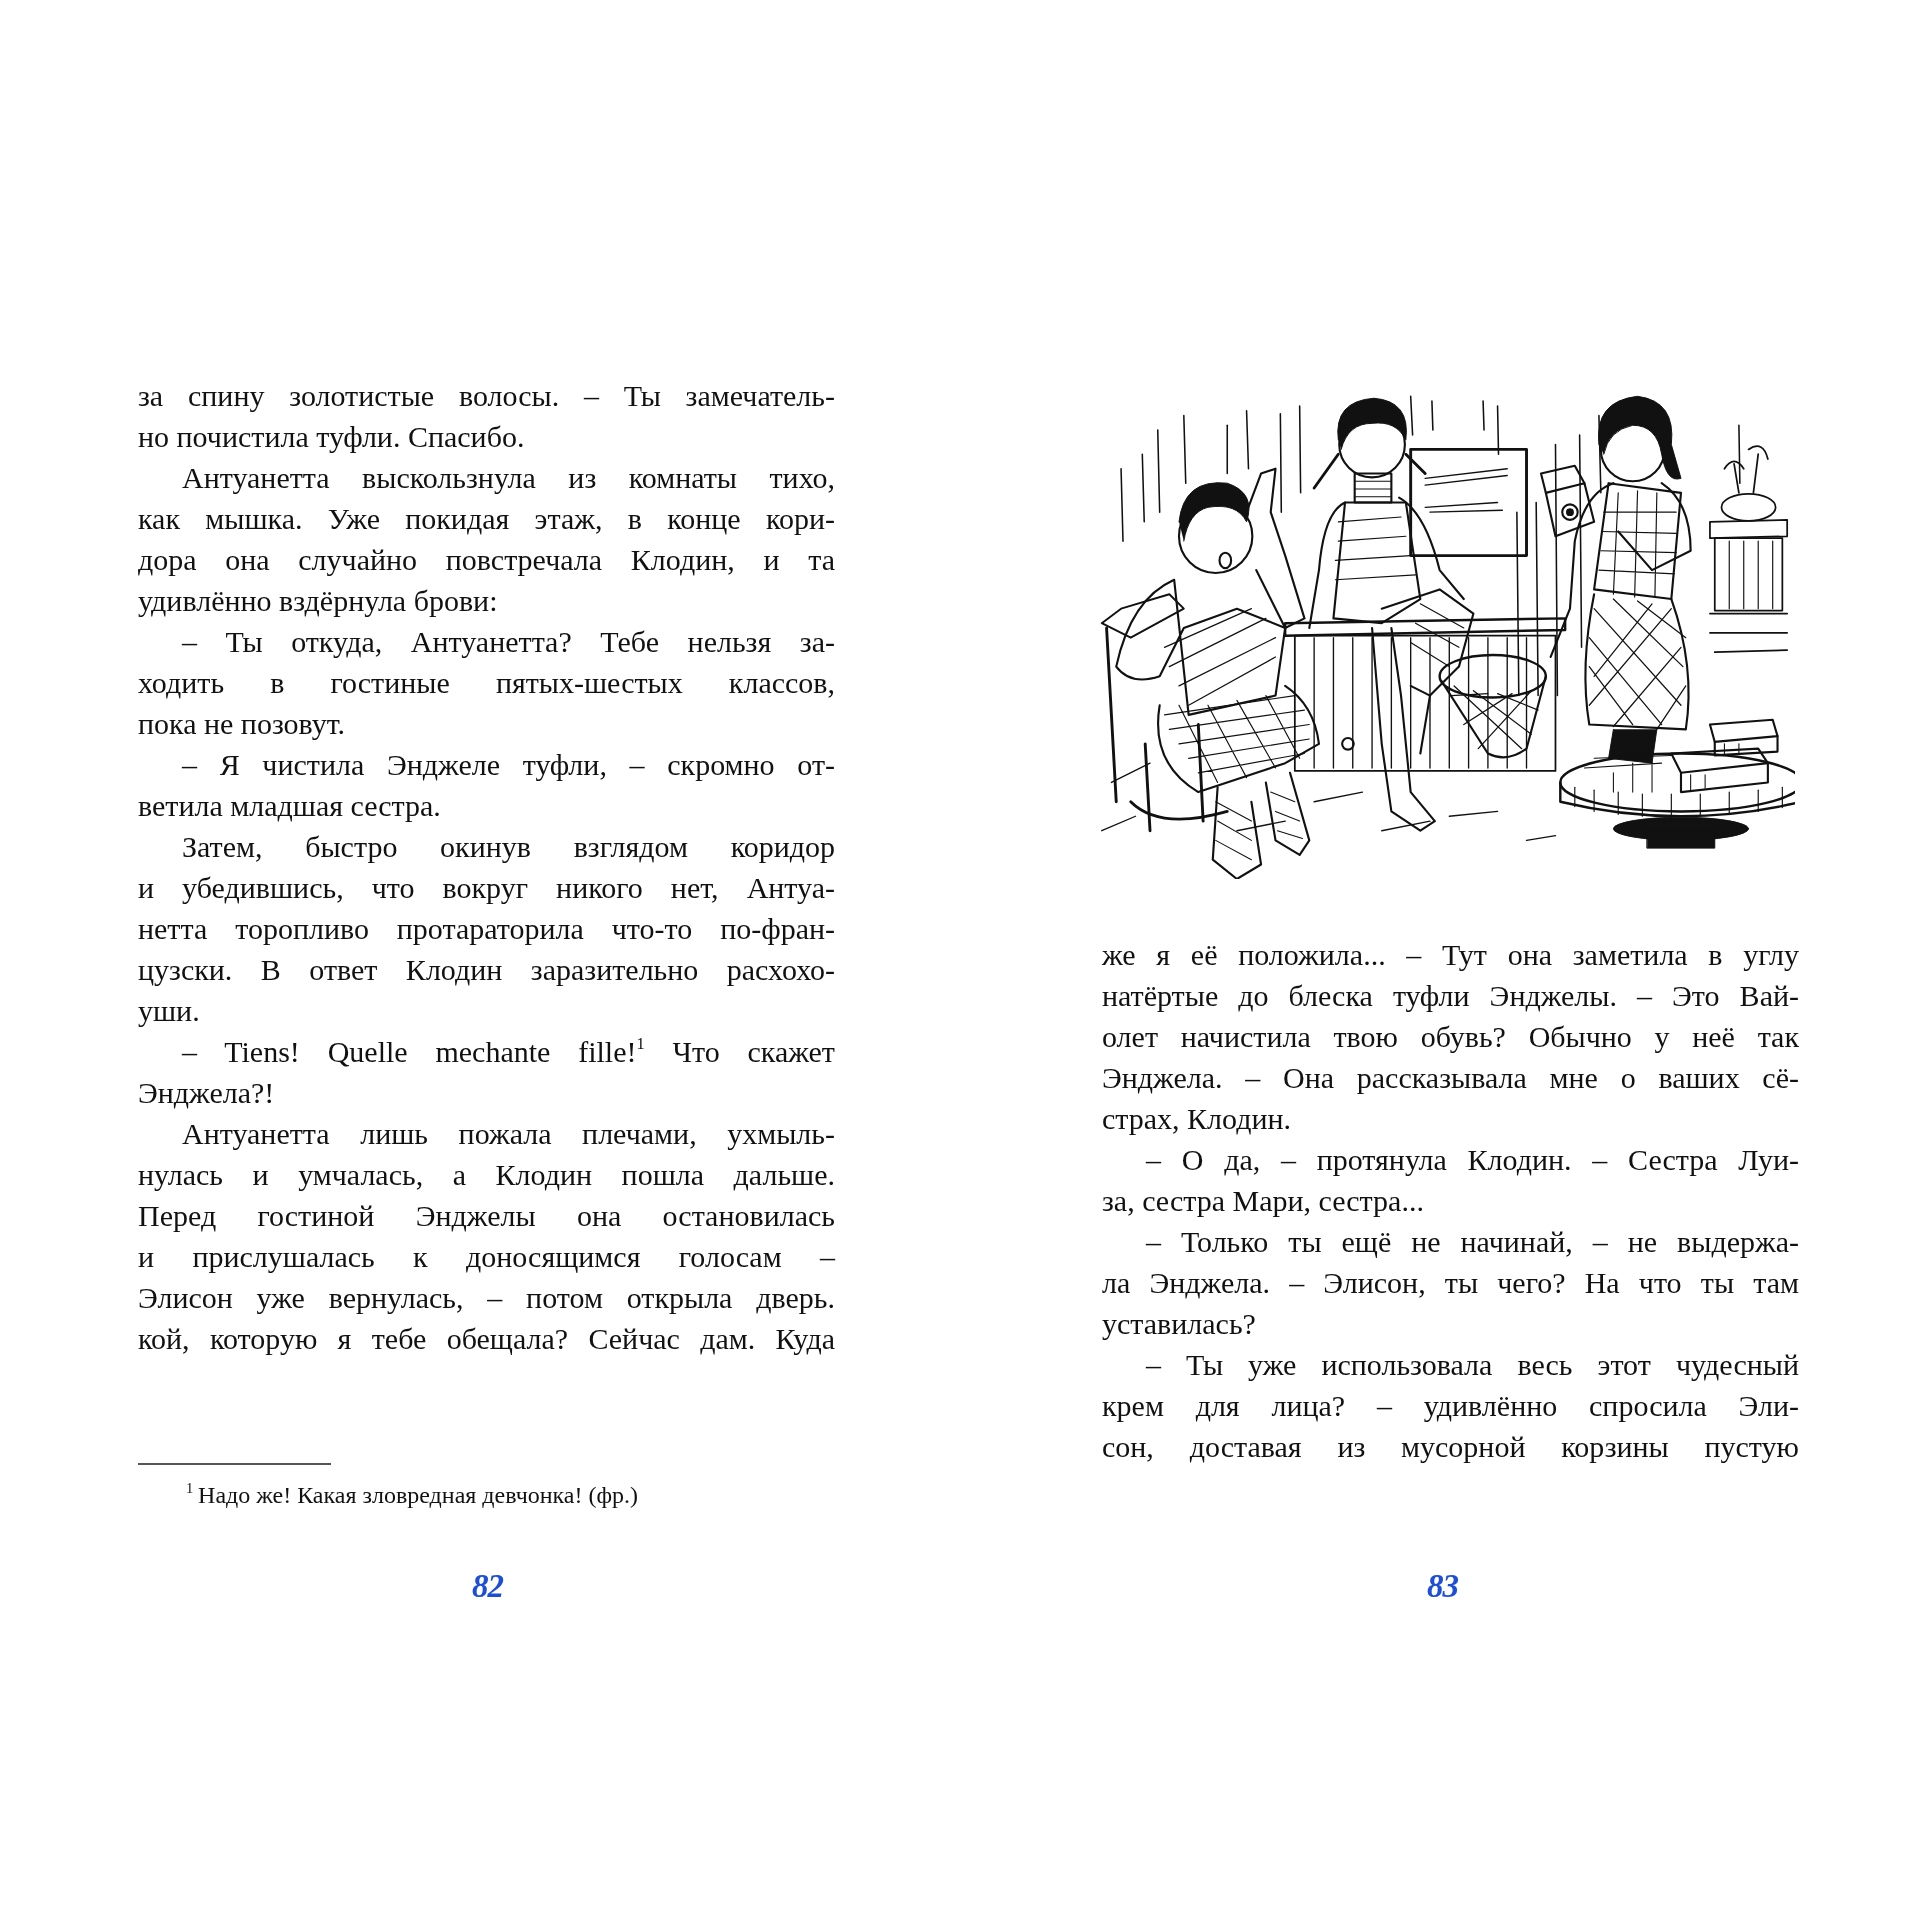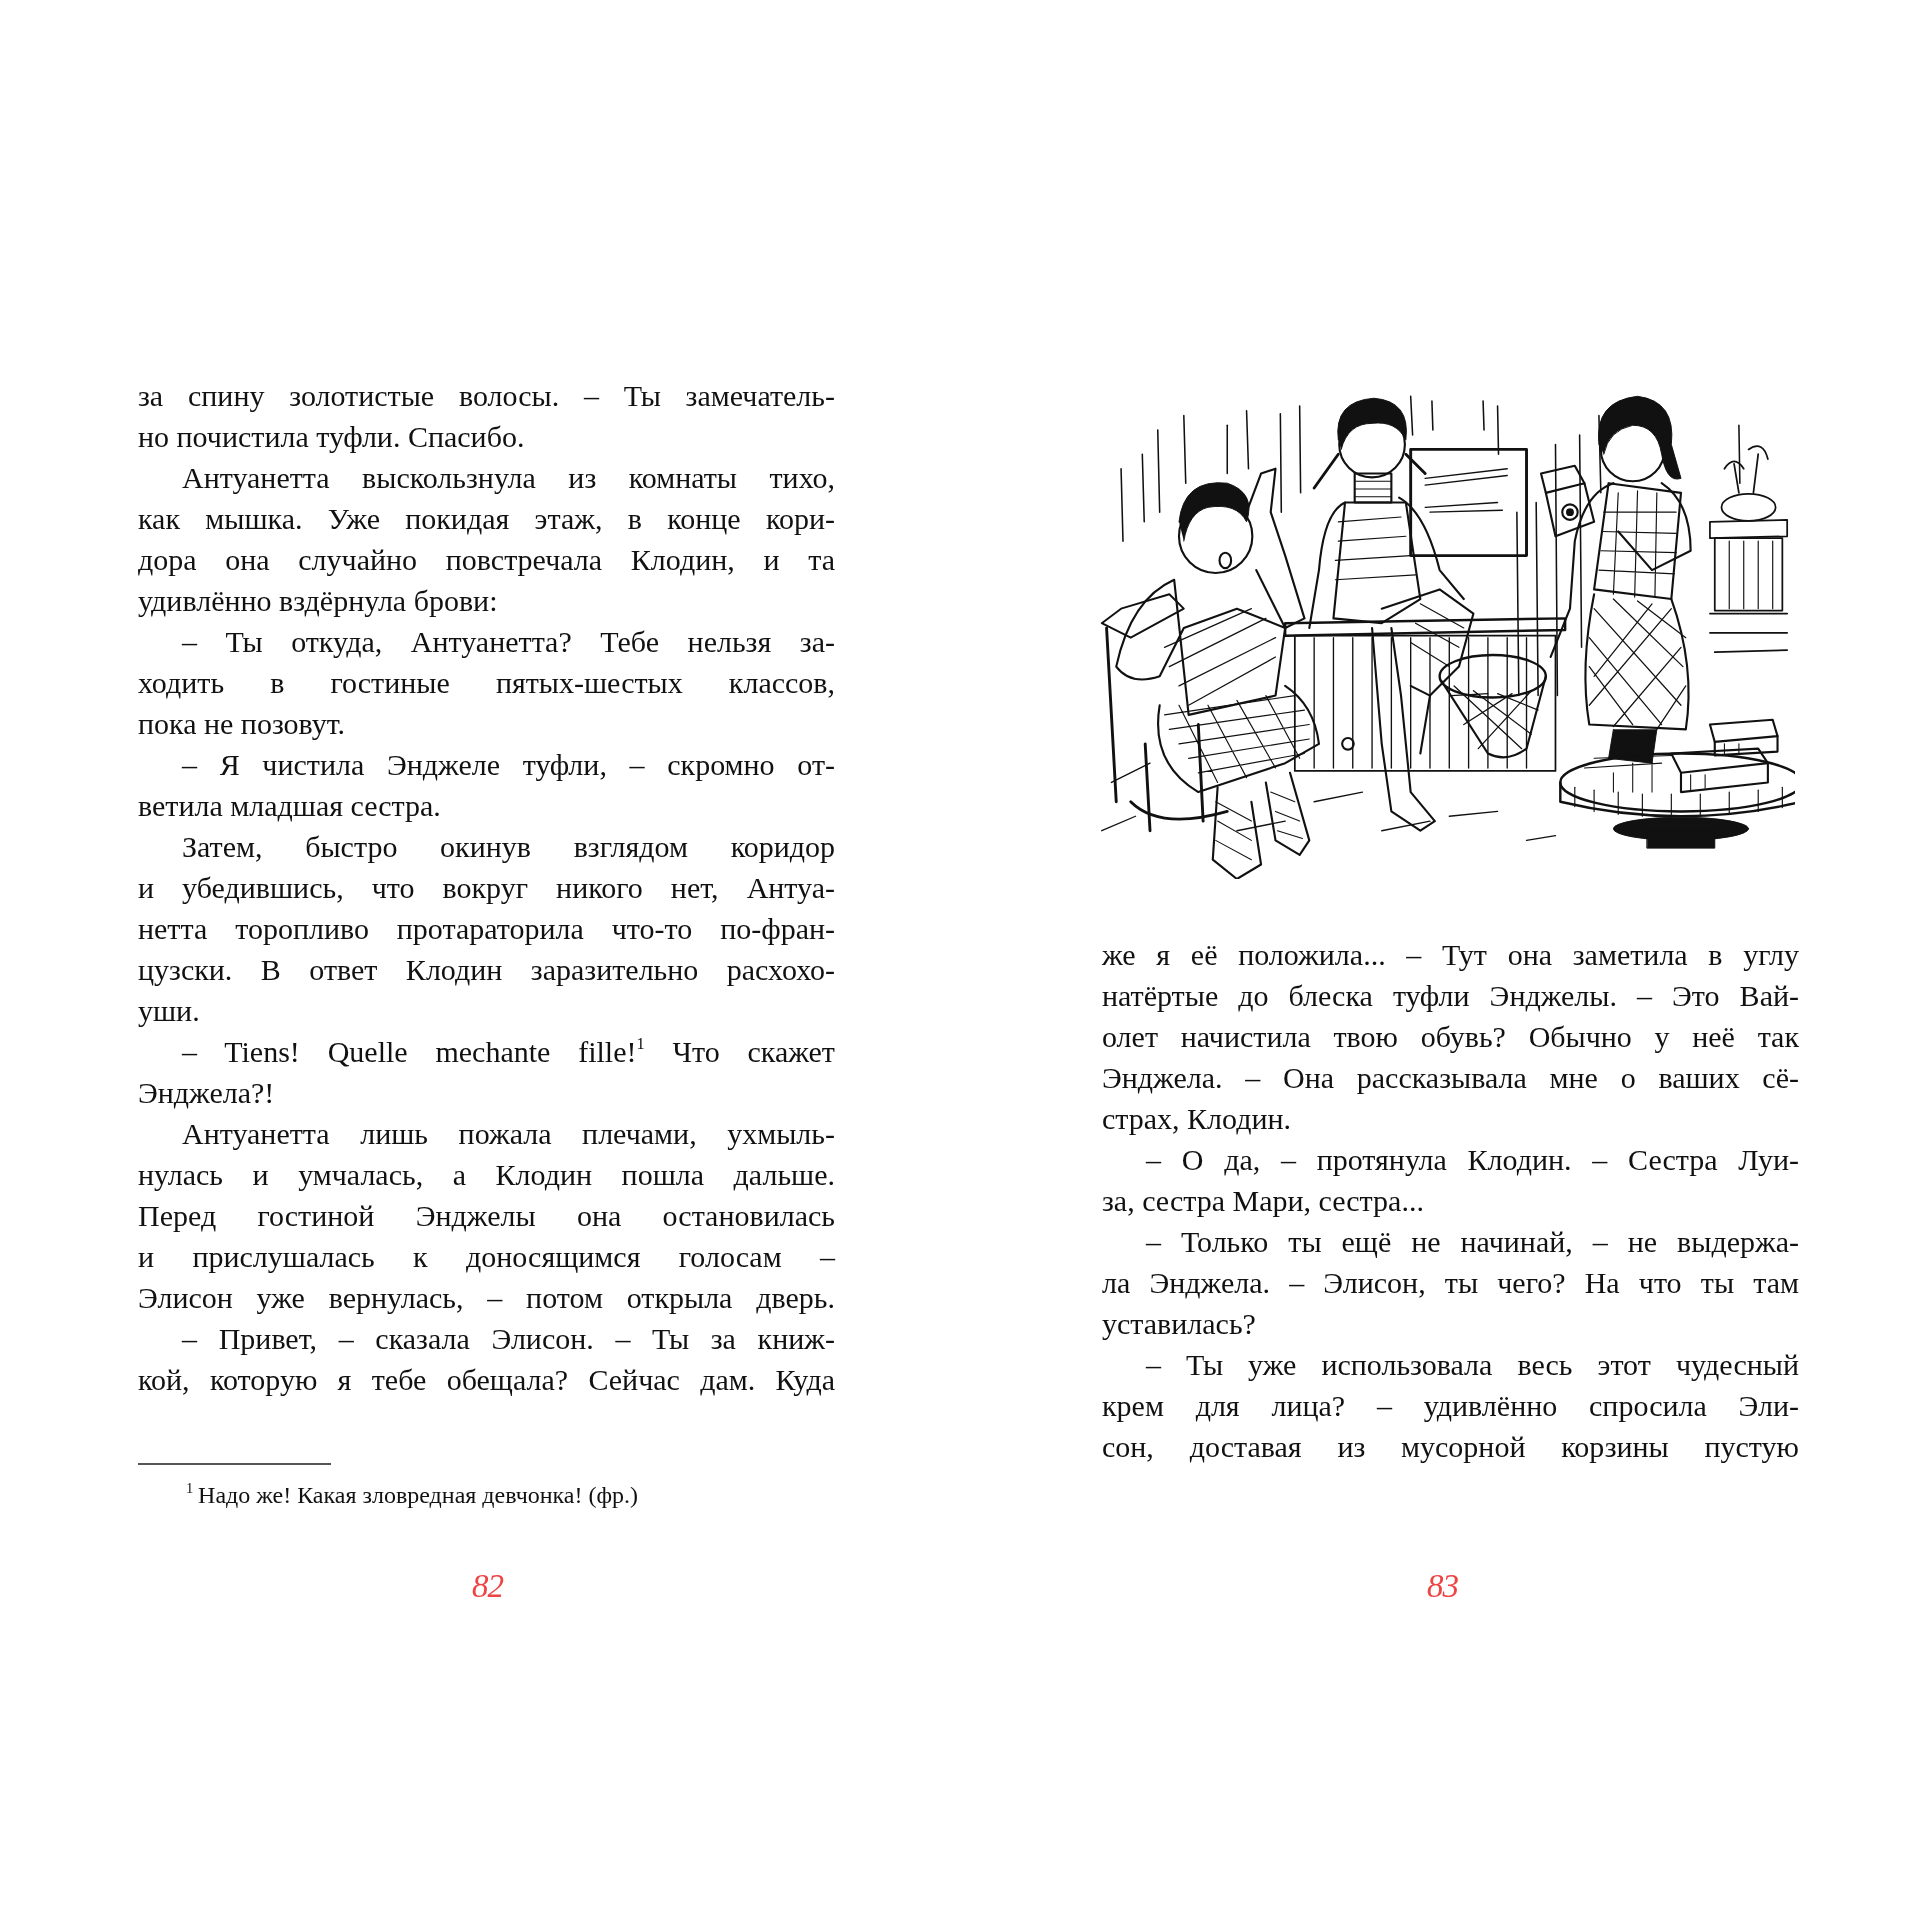--- a/index.html
+++ b/index.html
@@ -13,21 +13,21 @@
   .right-text { left:136px; top:898px; width:697px;margin-top:36px; }
   .line { display:block; white-space:nowrap; text-align:justify; text-align-last:justify; height:41px; }
   .line.last { text-align-last:left; }
   .line.indent { padding-left:44px; }
   .it { }
   sup { font-size:16.4px; line-height:0; vertical-align:12.6px; }
   .footnote-rule { position:absolute; left:138px; top:1463px; width:193px; height:1.9px; background:#555; }
   .footnote { position:absolute; left:186px; top:1480px; font-size:24px; line-height:31px; white-space:nowrap; }
   .footnote sup { font-size:14.5px; vertical-align:9.7px; margin-right:4.8px; }
   .page-number { position:absolute; top:1568px; width:77px; text-align:center;
-                 font-size:33px; font-style:italic; font-weight:normal; color:#ef4444; letter-spacing:-1px; }
+                 font-size:33px; font-style:italic; font-weight:bold; color:#1d4ed8; letter-spacing:-1px; }
   .pn-left { left:449px; }
   .pn-right { left:438px; }
   .illustration { position:absolute; left:126px; top:377px; width:703px; height:502px; }
 </style>
 </head>
 <body>
 
 <div class="page page-left">
   <div class="text-block left-text">
     <span class="line">за спину золотистые волосы. – Ты замечатель-</span>
@@ -46,21 +46,20 @@
     <span class="line">нетта торопливо протараторила что-то по-фран-</span>
     <span class="line">цузски. В ответ Клодин заразительно расхохо-</span>
     <span class="line last">уши.</span>
     <span class="line indent"><span>– </span><span class="it">Tiens! Quelle mechante fille!</span><sup>1</sup><span> Что скажет</span></span>
     <span class="line last">Энджела?!</span>
     <span class="line indent">Антуанетта лишь пожала плечами, ухмыль-</span>
     <span class="line">нулась и умчалась, а Клодин пошла дальше.</span>
     <span class="line">Перед гостиной Энджелы она остановилась</span>
     <span class="line">и прислушалась к доносящимся голосам –</span>
     <span class="line">Элисон уже вернулась, – потом открыла дверь.</span>
-    <span class="line indent">– Привет, – сказала Элисон. – Ты за книж-</span>
     <span class="line">кой, которую я тебе обещала? Сейчас дам. Куда</span>
   </div>
 
   <div class="footnote-rule"></div>
   <div class="footnote"><sup>1</sup><span>Надо же! Какая зловредная девчонка! (</span><span class="it">фр</span><span>.)</span></div>
 
   <div class="page-number pn-left">82</div>
 </div>
 
 <div class="page page-right">

